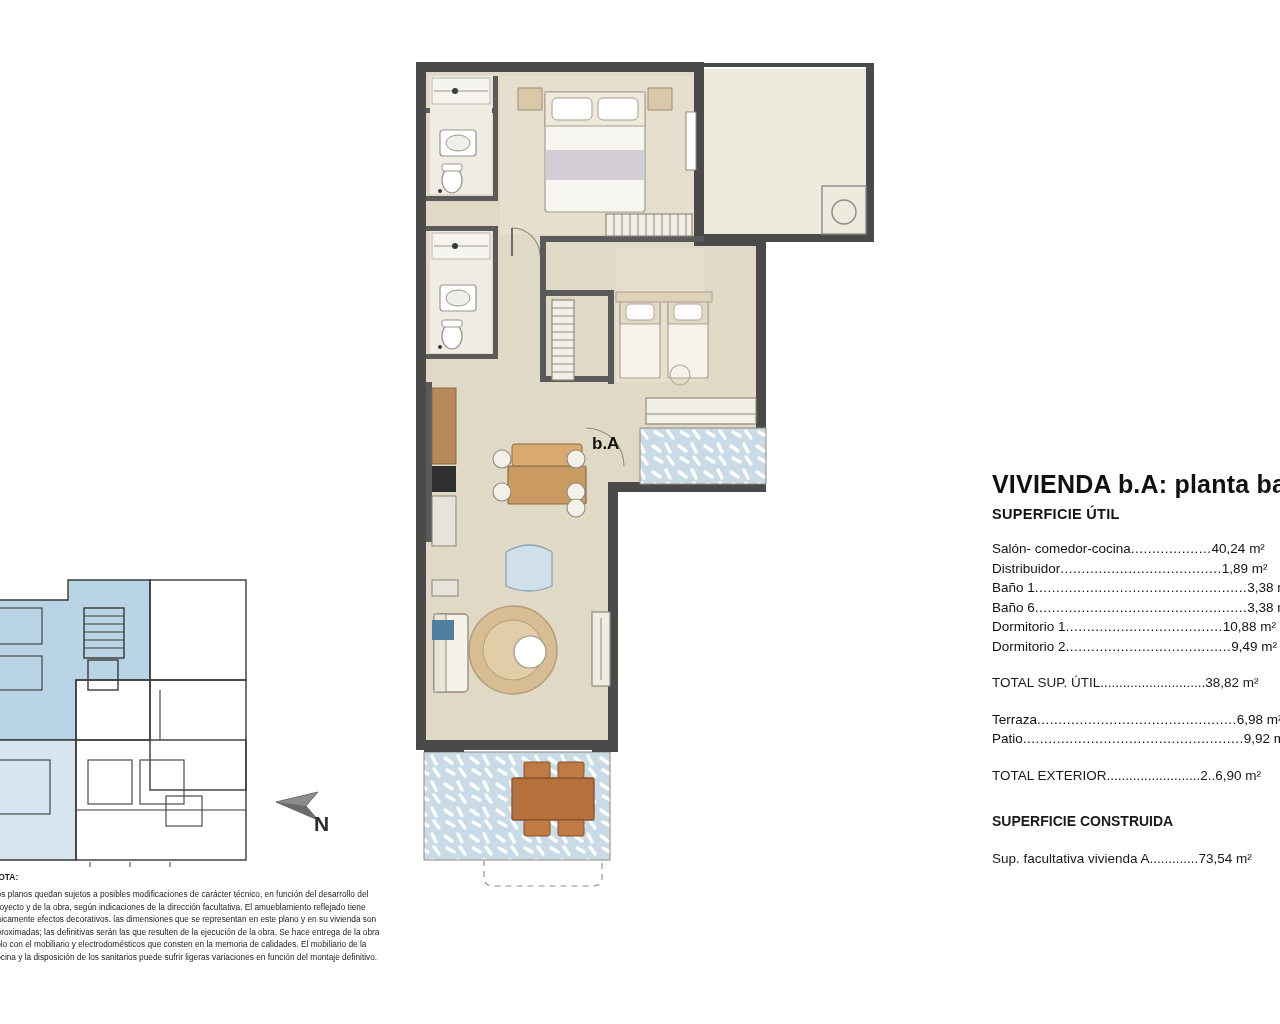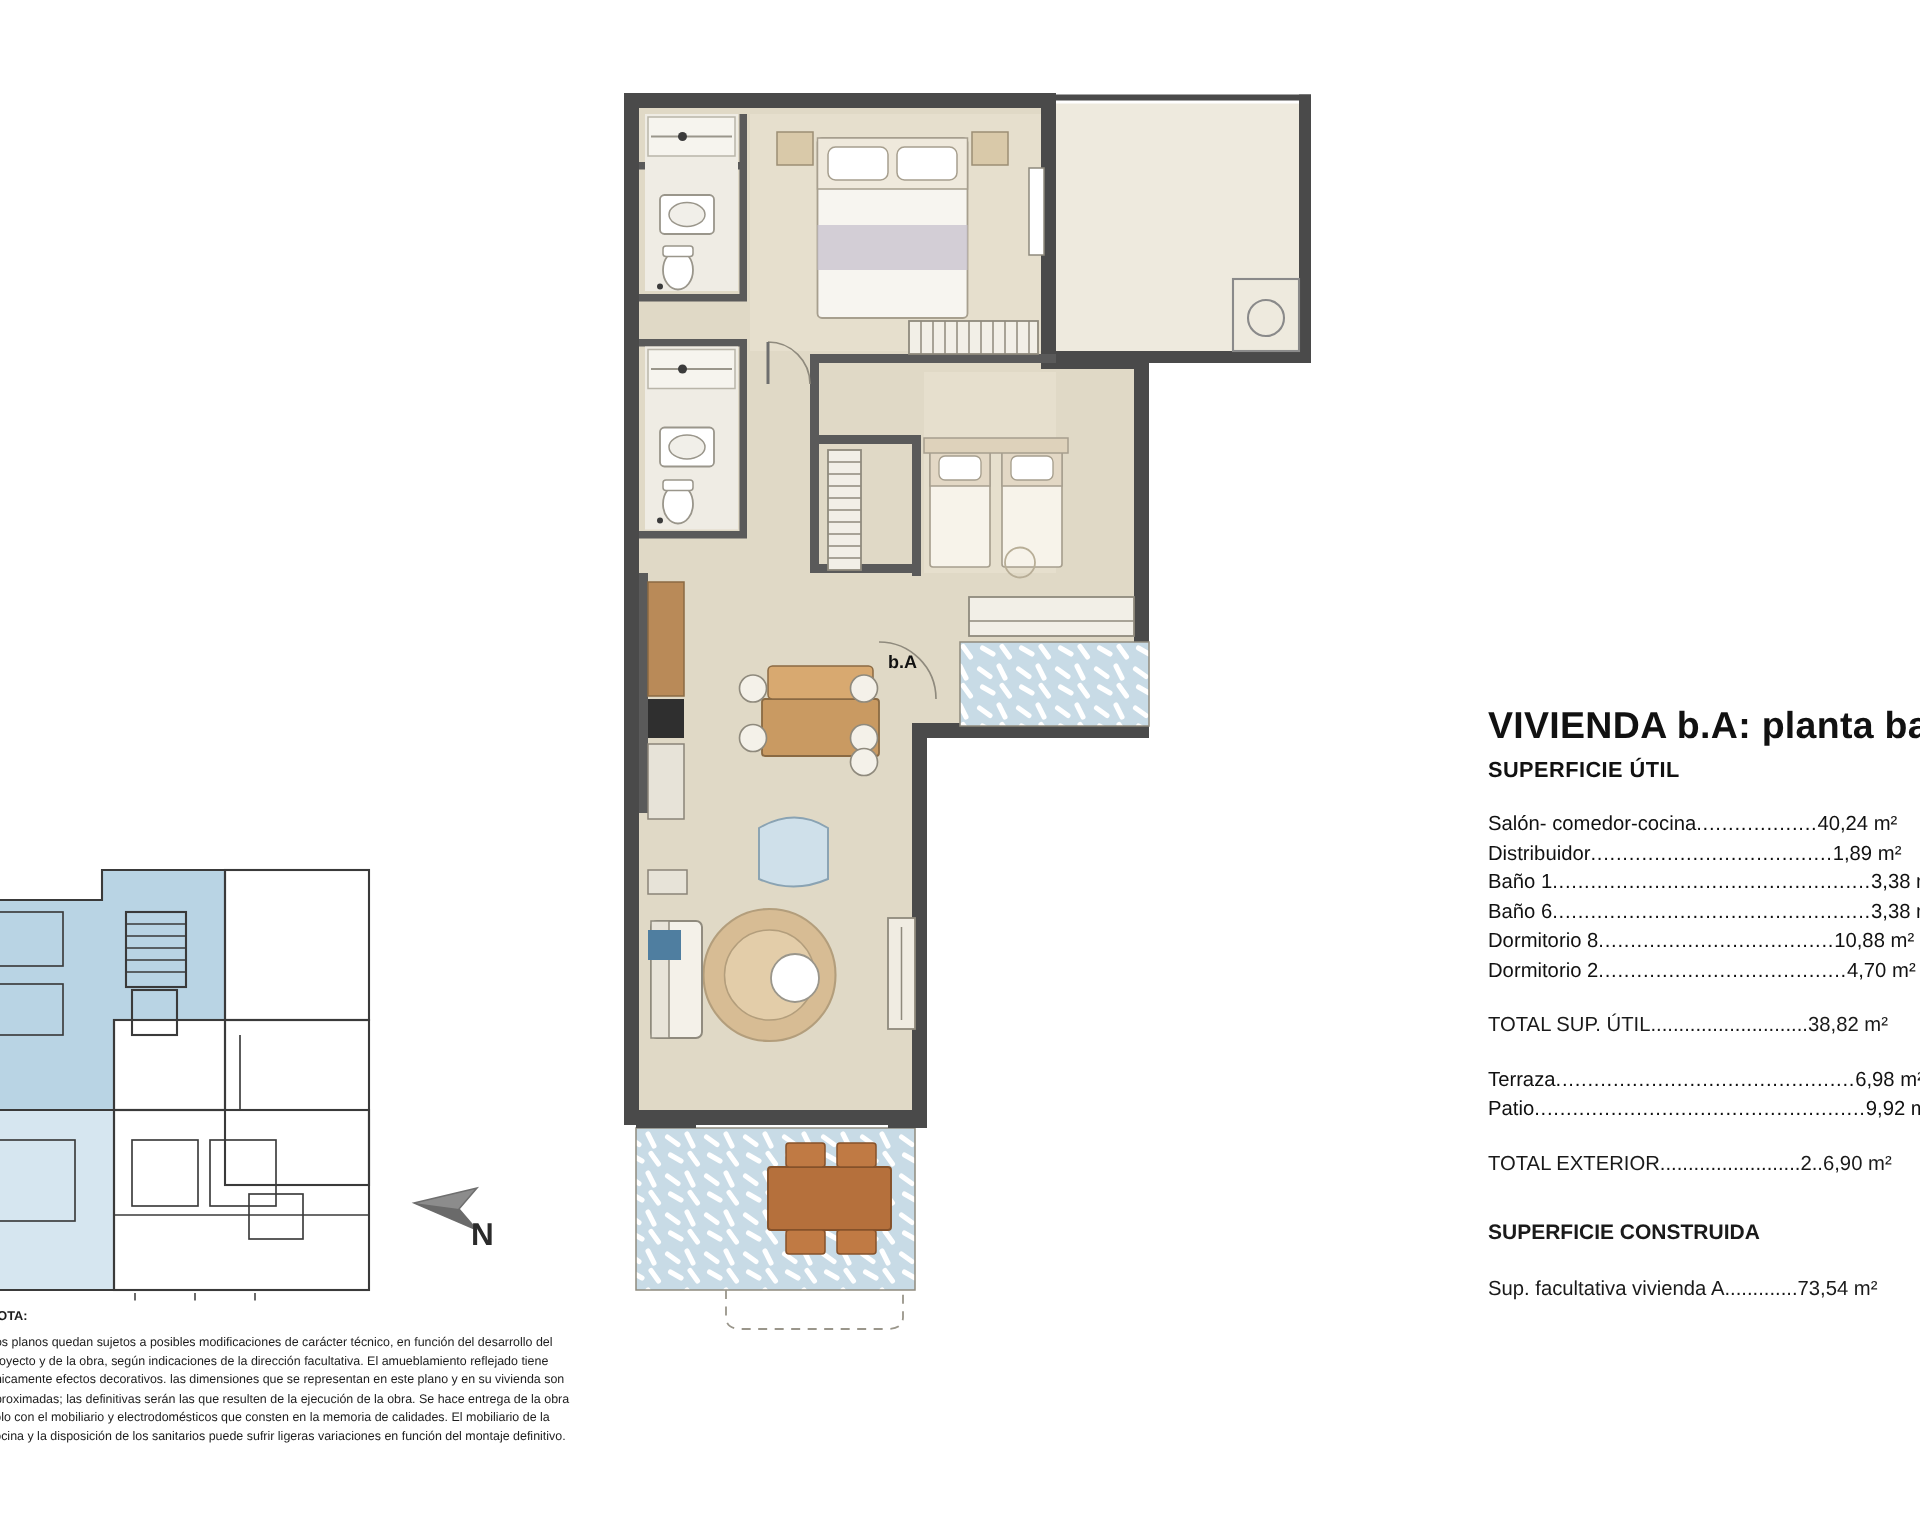--- a/index.html
+++ b/index.html
@@ -108,21 +108,21 @@
     line-height: 12.6px;
     color: #1c1c1c;
     text-align: left;
   }
 
   
   #ba-label {
     position: absolute;
     left: 592px;
     top: 434px;
-    font-size: 12px;
+    font-size: 17px;
     font-weight: bold;
     color: #111;
   }
 </style>
 </head>
 <body>
 
 <svg id="plan-root" viewBox="0 0 1280 1024">
   <defs>
     <pattern id="terrazzo" width="26" height="26" patternUnits="userSpaceOnUse">
@@ -400,24 +400,24 @@
     <div class="area-row">
       <span>Distribuidor</span><span class="dots">......................................</span><span>1,89 m²</span>
     </div>
     <div class="area-row">
       <span>Baño 1</span><span class="dots">..................................................</span><span>3,38 m²</span>
     </div>
     <div class="area-row">
       <span>Baño 6</span><span class="dots">..................................................</span><span>3,38 m²</span>
     </div>
     <div class="area-row">
-      <span>Dormitorio 8</span><span class="dots">.....................................</span><span>10,88 m²</span>
-    </div>
-    <div class="area-row">
-      <span>Dormitorio 2</span><span class="dots">.......................................</span><span>4,70 m²</span>
+      <span>Dormitorio 1</span><span class="dots">.....................................</span><span>10,88 m²</span>
+    </div>
+    <div class="area-row">
+      <span>Dormitorio 2</span><span class="dots">.......................................</span><span>9,49 m²</span>
     </div>
   </div>
 
   <div class="gap-md"></div>
   <div class="strong-row">
     <span>TOTAL SUP. ÚTIL</span><span class="dots">............................</span><span>38,82 m²</span>
   </div>
 
   <div class="gap-md"></div>
   <div class="area-row">

